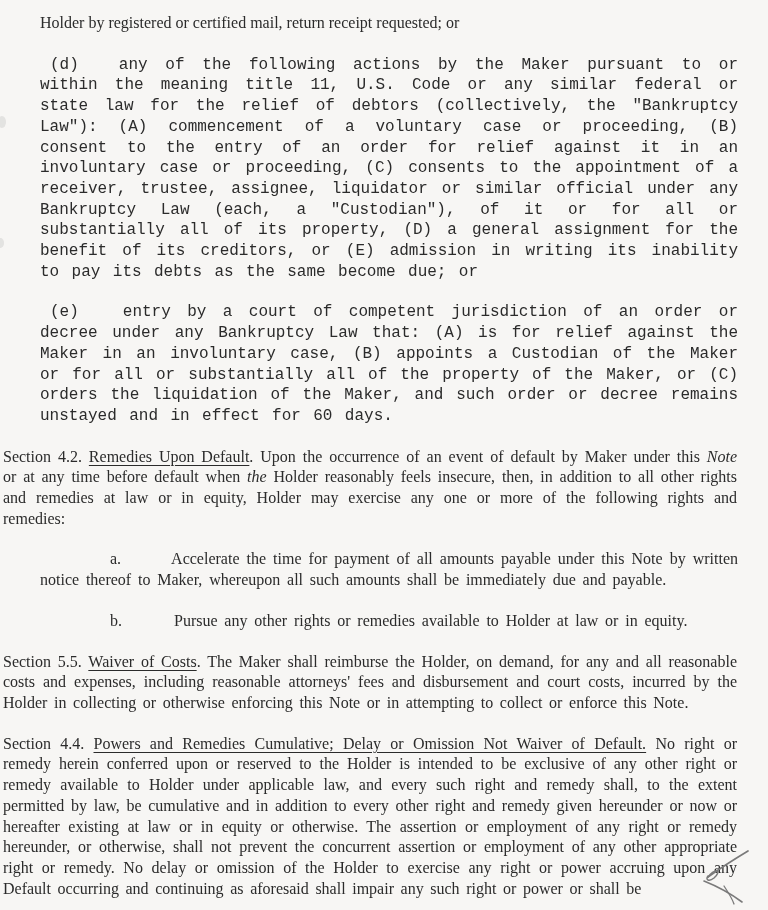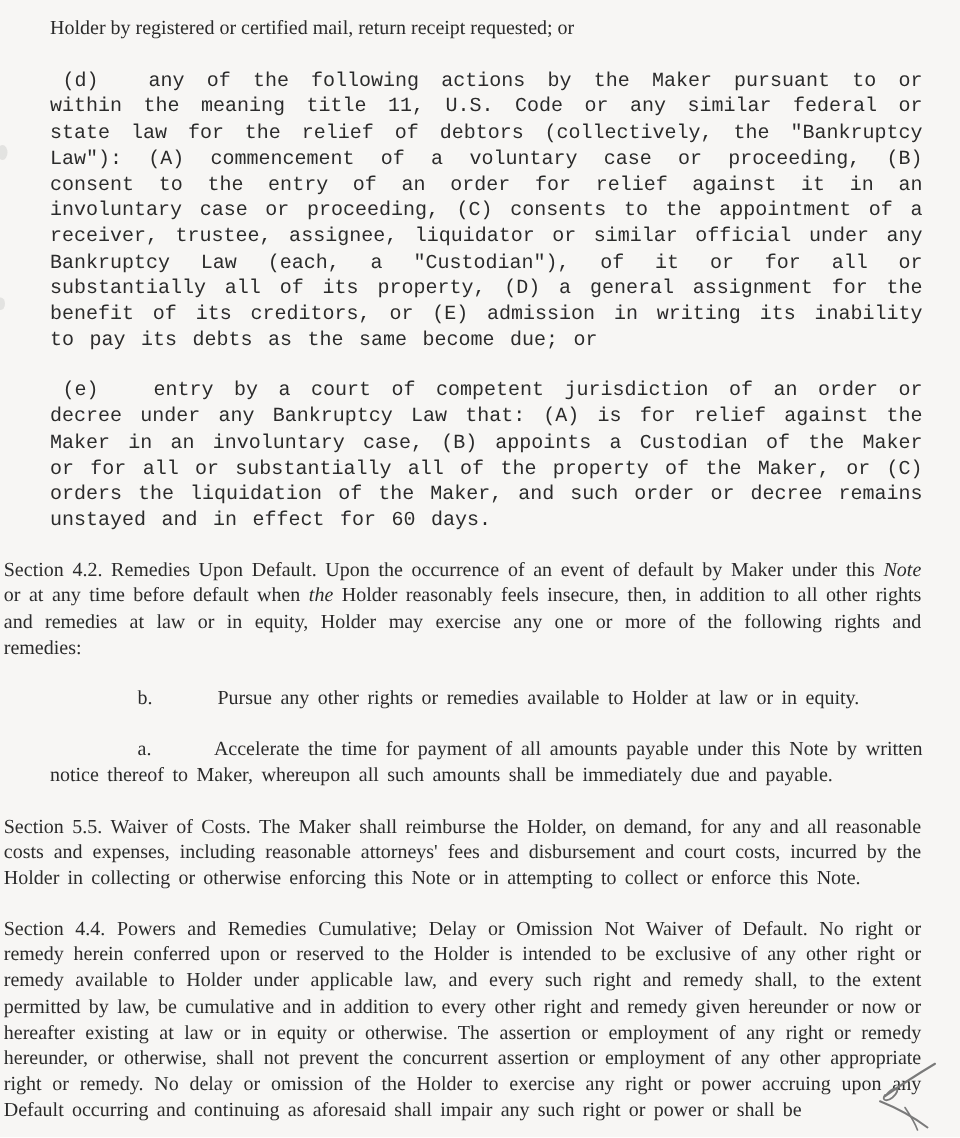--- a/index.html
+++ b/index.html
@@ -22,20 +22,21 @@
   .p-item  { margin: 0 30px 20px 40px; text-indent: 10px; word-spacing: 2.8px; font-family: Liberation Mono, monospace; }
   .p-sec   { margin: 0 31px 20px 3px;  word-spacing: 2.6px; }
   .p-a     { margin: 0 30px 20px 40px; text-indent: 70px; word-spacing: 2.8px; }
   .p-b     { margin: 0 30px 20px 40px; padding-left: 138px; text-indent: -68px; text-align: left; word-spacing: 2.8px; }
   .tab { display: inline-block; }
   .w40 { width: 40px; }
   .w44 { width: 44px; }
   .w50 { width: 50px; }
   .w52 { width: 52px; }
   .u {
+    text-decoration: underline;
     text-decoration-thickness: 1.3px;
     text-underline-offset: 2.5px;
   }
   .i { font-style: italic; }
   .signature {
     position: absolute;
     right: 14px;
     bottom: 2px;
     width: 76px;
     height: 62px;
@@ -57,23 +58,23 @@
   <div class="artifact artifact-2"></div>
 
   <p class="para p-first"><span>Holder by registered or certified mail, return receipt requested; or</span></p>
 
   <p class="para p-item"><span>(d)</span><span class="tab w40"></span><span>any of the following actions by the Maker pursuant to or within the meaning title 11, U.S. Code or any similar federal or state law for the relief of debtors (collectively, the "Bankruptcy Law"): (A) commencement of a voluntary case or proceeding, (B) consent to the entry of an order for relief against it in an involuntary case or proceeding, (C) consents to the appointment of a receiver, trustee, assignee, liquidator or similar official under any Bankruptcy Law (each, a "Custodian"), of it or for all or substantially all of its property, (D) a general assignment for the benefit of its creditors, or (E) admission in writing its inability to pay its debts as the same become due; or</span></p>
 
   <p class="para p-item"><span>(e)</span><span class="tab w44"></span><span>entry by a court of competent jurisdiction of an order or decree under any Bankruptcy Law that: (A) is for relief against the Maker in an involuntary case, (B) appoints a Custodian of the Maker or for all or substantially all of the property of the Maker, or (C) orders the liquidation of the Maker, and such order or decree remains unstayed and in effect for 60 days.</span></p>
 
   <p class="para p-sec"><span>Section 4.2. </span><span class="u">Remedies Upon Default</span><span>. Upon the occurrence of an event of default by Maker under this </span><span class="i">Note</span><span> or at any time before default when </span><span class="i">the</span><span> Holder reasonably feels insecure, then, in addition to all other rights and remedies at law or in equity, Holder may exercise any one or more of the following rights and remedies:</span></p>
 
+  <p class="para p-a"><span>a.</span><span class="tab w50"></span><span>Accelerate the time for payment of all amounts payable under this Note by written notice thereof to Maker, whereupon all such amounts shall be immediately due and payable.</span></p>
+
   <p class="para p-b"><span>b.</span><span class="tab w52"></span><span>Pursue any other rights or remedies available to Holder at law or in equity.</span></p>
-
-  <p class="para p-a"><span>a.</span><span class="tab w50"></span><span>Accelerate the time for payment of all amounts payable under this Note by written notice thereof to Maker, whereupon all such amounts shall be immediately due and payable.</span></p>
 
   <p class="para p-sec"><span>Section 5.5. </span><span class="u">Waiver of Costs</span><span>. The Maker shall reimburse the Holder, on demand, for any and all reasonable costs and expenses, including reasonable attorneys' fees and disbursement and court costs, incurred by the Holder in collecting or otherwise enforcing this Note or in attempting to collect or enforce this Note.</span></p>
 
   <p class="para p-sec"><span>Section 4.4. </span><span class="u">Powers and Remedies Cumulative; Delay or Omission Not Waiver of Default.</span><span> No right or remedy herein conferred upon or reserved to the Holder is intended to be exclusive of any other right or remedy available to Holder under applicable law, and every such right and remedy shall, to the extent permitted by law, be cumulative and in addition to every other right and remedy given hereunder or now or hereafter existing at law or in equity or otherwise. The assertion or employment of any right or remedy hereunder, or otherwise, shall not prevent the concurrent assertion or employment of any other appropriate right or remedy. No delay or omission of the Holder to exercise any right or power accruing upon any Default occurring and continuing as aforesaid shall impair any such right or power or shall be</span></p>
 
   <svg class="signature" viewBox="0 0 76 62" fill="none" xmlns="http://www.w3.org/2000/svg">
     <path d="M70 5 C60 11, 44 21, 30 31" stroke="#7a7a7a" stroke-width="1.7" stroke-linecap="round"></path>
     <path d="M30 31 C38 21, 44 25, 36 32 C31 36, 27 34, 30 30" stroke="#7a7a7a" stroke-width="1.5" stroke-linecap="round"></path>
     <path d="M26 35 C36 39, 52 47, 64 56" stroke="#7a7a7a" stroke-width="1.6" stroke-linecap="round"></path>
     <path d="M46 40 C50 46, 54 52, 56 58" stroke="#7a7a7a" stroke-width="1.3" stroke-linecap="round"></path>

